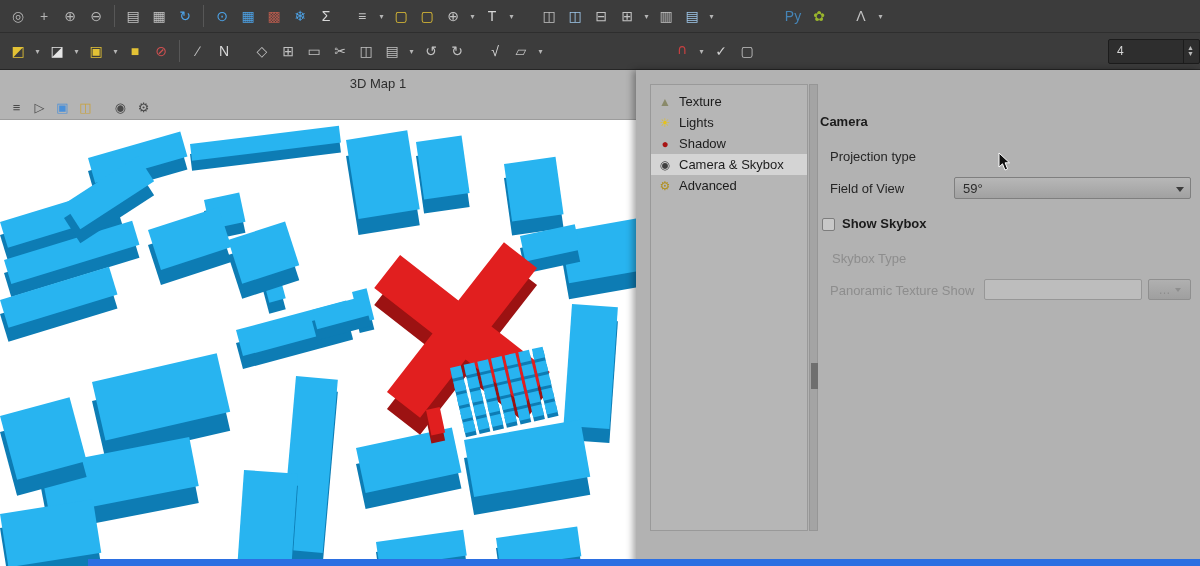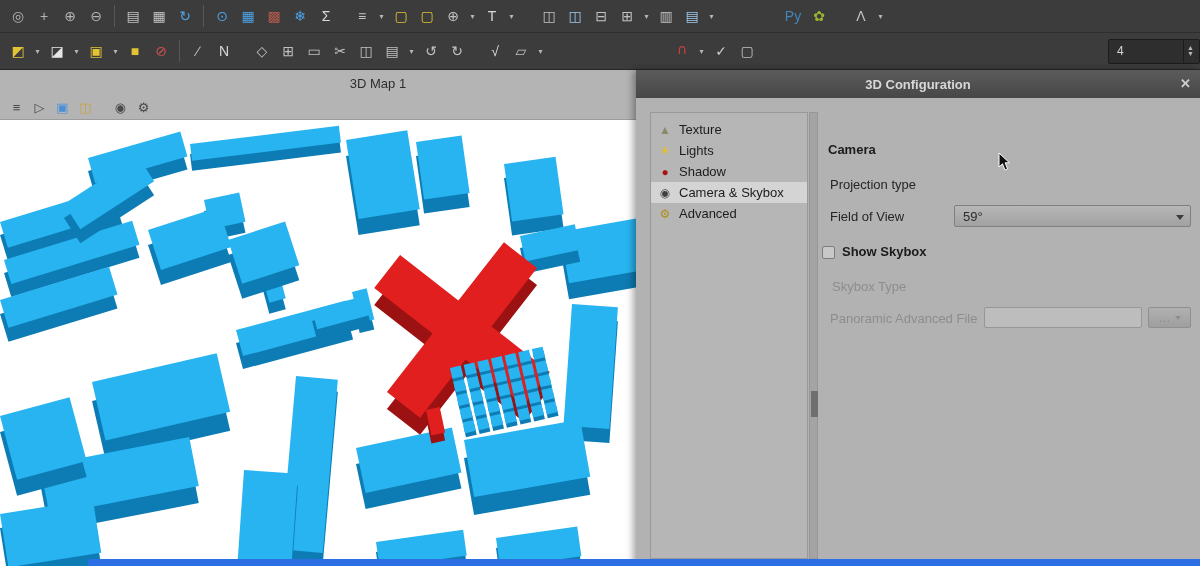--- a/index.html
+++ b/index.html
@@ -281,24 +281,20 @@
         <rect x="70" y="56" width="11" height="11" fill="#28b4f0"></rect>
         <rect x="84" y="60" width="11" height="11" fill="#0d7cb4"></rect>
         <rect x="84" y="56" width="11" height="11" fill="#28b4f0"></rect>
       </g>
       <rect transform="translate(426 298) rotate(-12)" width="14" height="26" fill="#9c1212"></rect>
       <rect transform="translate(426 290) rotate(-12)" width="14" height="26" fill="#e11f1f"></rect>
     </svg>
 </div>
 
 <div id="dialog">
-  <div class="dlgtitle">
-    <span>3D Configuration</span>
-    <span class="dlgclose">✕</span>
-  </div>
   <div class="dlgbody">
     <div id="sidebar">
         <div class="navitem">
           <span class="navico" style="color: rgb(138, 138, 106);">▲</span>
           <span>Texture</span>
         </div>
         <div class="navitem">
           <span class="navico" style="color: rgb(229, 194, 28);">☀</span>
           <span>Lights</span>
         </div>
@@ -312,36 +308,36 @@
         </div>
         <div class="navitem">
           <span class="navico" style="color: rgb(176, 143, 31);">⚙</span>
           <span>Advanced</span>
         </div>
       </div>
     <div id="sb-track">
         <div id="sb-thumb"></div>
       </div>
 
-    <span class="h1" style="left:192px;top:44px">Camera</span>
+    <span class="h1" style="left:184px;top:44px">Camera</span>
 
     <span class="lbl" style="left:194px;top:79px">Projection type</span>
 
     <span class="lbl" style="left:194px;top:111px">Field of View</span>
     <div class="combo" style="left:318px;top:107px;width:237px">
       <span>59°</span>
         <span class="arr"></span>
     </div>
 
     <div class="cb" style="left:186px;top:148px"></div>
     <span class="h1" style="left:206px;top:146px">Show Skybox</span>
 
     <span class="lbl dis" style="left:196px;top:181px">Skybox Type</span>
 
-    <span class="lbl dis" style="left:194px;top:213px">Panoramic Advanced File</span>
+    <span class="lbl dis" style="left:194px;top:213px">Panoramic Texture Show</span>
     <div class="lineedit" style="left:348px;top:209px;width:158px"><span></span></div>
     <div class="browse" style="left:512px;top:209px;width:43px">
       <span>…</span>
         <span class="arr"></span>
     </div>
   </div>
 </div>
 
 <div id="bluestrip"></div>
 

